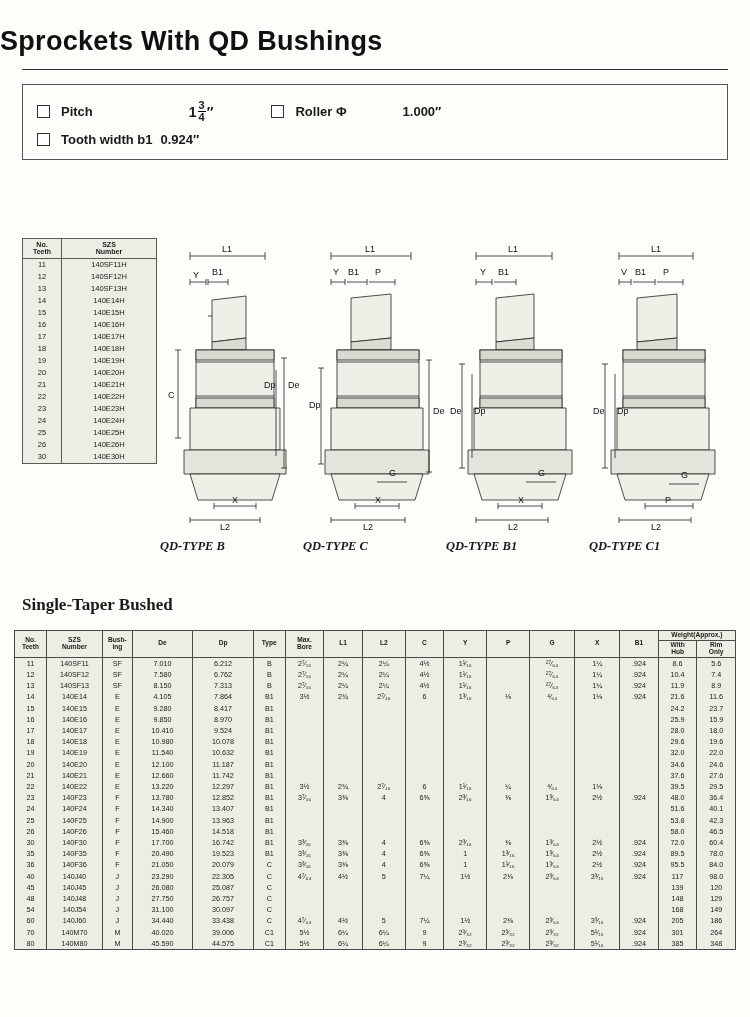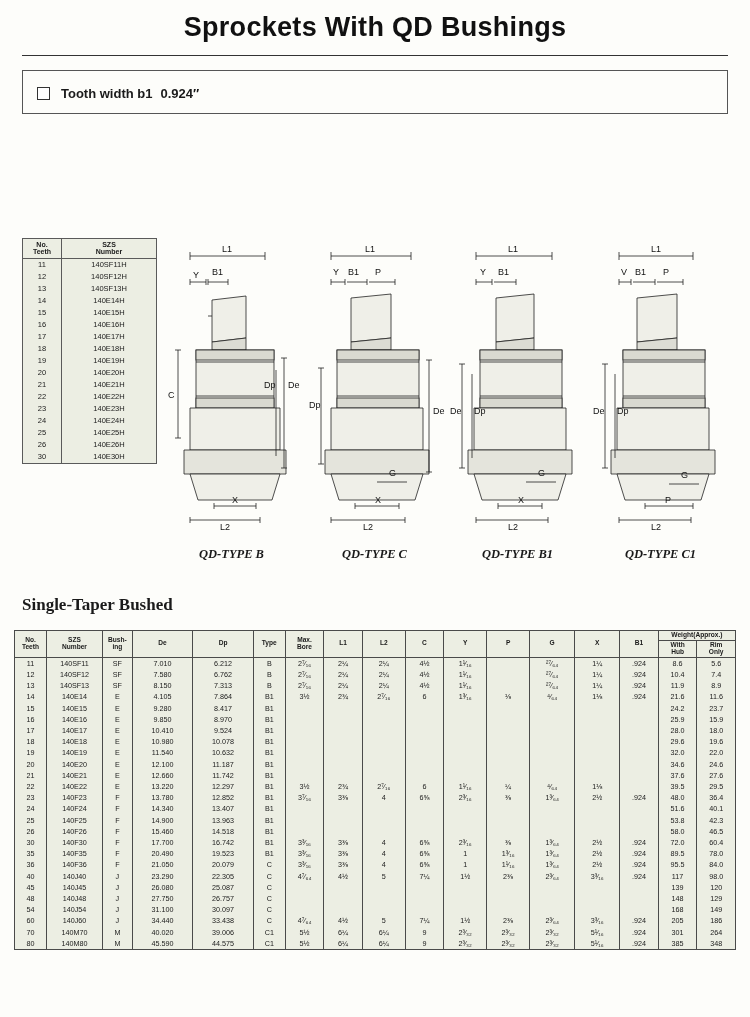--- a/index.html
+++ b/index.html
@@ -10,23 +10,23 @@
     color:#1a1a1a;
     position:relative;
     overflow:hidden;
   }
   .page{position:relative;width:750px;height:1017px;}
 
   h1.title{
     font-family:"Liberation Sans", sans-serif;
     font-weight:bold;
     font-size:27px;
-    text-align:center;
+    text-align:left;
     margin:0;
-    padding:12px 0 8px 0;
+    padding:26px 0 8px 0;
     letter-spacing:.3px;
     color:#111;
   }
   .rule{
     border:none;border-top:1px solid #333;
     margin:4px 22px 0 22px;
   }
 
   
   .specbox{
@@ -81,21 +81,21 @@
     padding:0 3px;height:12px;line-height:12px;text-align:center;
   }
   table.teeth tr:last-child td{border-bottom:1px solid #5a5a5a;}
   table.teeth td.n{width:32px;}
 
   
   .draw-area{position:absolute;left:160px;top:238px;width:572px;height:330px;}
   .dwg{position:absolute;top:0;width:143px;height:330px;}
   .dwg svg{display:block;}
   .cap{
-    position:absolute;bottom:6px;width:143px;text-align:center;
+    position:absolute;bottom:14px;width:143px;text-align:left;
     font-family:"Liberation Serif", serif;font-style:italic;font-weight:bold;font-size:12.5px;
   }
 
   
   .main-wrap{position:absolute;left:14px;top:630px;width:722px;}
   table.main{
     border-collapse:collapse;width:722px;background:#eceee3;
     font-family:"Liberation Sans", sans-serif;
     font-size:7.2px;
   }
@@ -114,20 +114,38 @@
 </style>
 </head>
 <body>
 
 <div class="page">
 
   <h1 class="title">Sprockets With QD Bushings</h1>
   <hr class="rule">
 
   <div class="specbox">
+    <div class="specrow">
+      <span class="chk"></span>
+      <span class="lbl">Pitch</span>
+      <span class="sp1"></span>
+      <span class="val inlinefrac">
+        <span class="whole">1</span>
+        <span class="frac fr">
+          <span class="n">3</span>
+          <span class="d">4</span>
+        </span>
+        <span class="q">″</span>
+      </span>
+      <span class="sp2"></span>
+      <span class="chk"></span>
+      <span class="lbl">Roller Φ</span>
+      <span style="display:inline-block;width:48px;"></span>
+      <span class="val">1.000″</span>
+    </div>
     <div class="specrow">
       <span class="chk"></span>
       <span class="lbl">Tooth width b1</span>
       <span class="val">0.924″</span>
     </div>
   </div>
 
 
   <div class="teeth-wrap">
     <table class="teeth">

